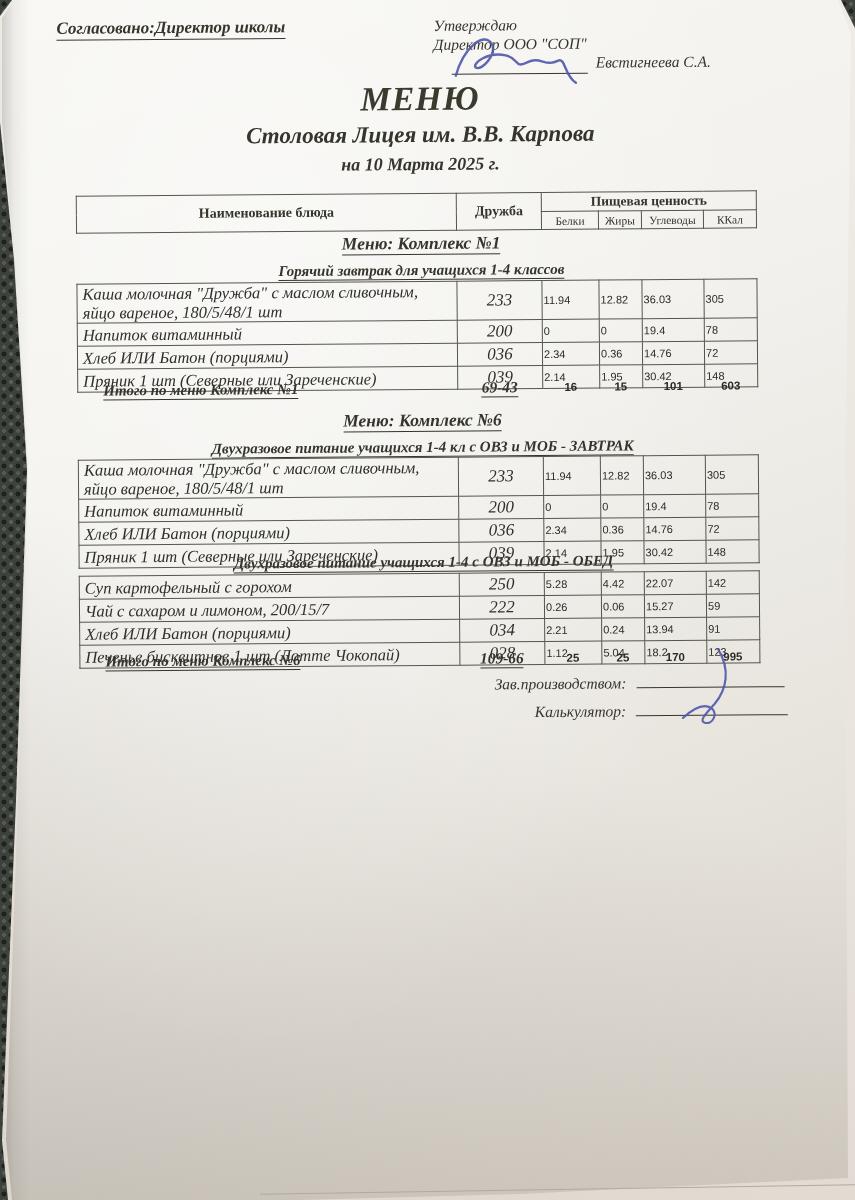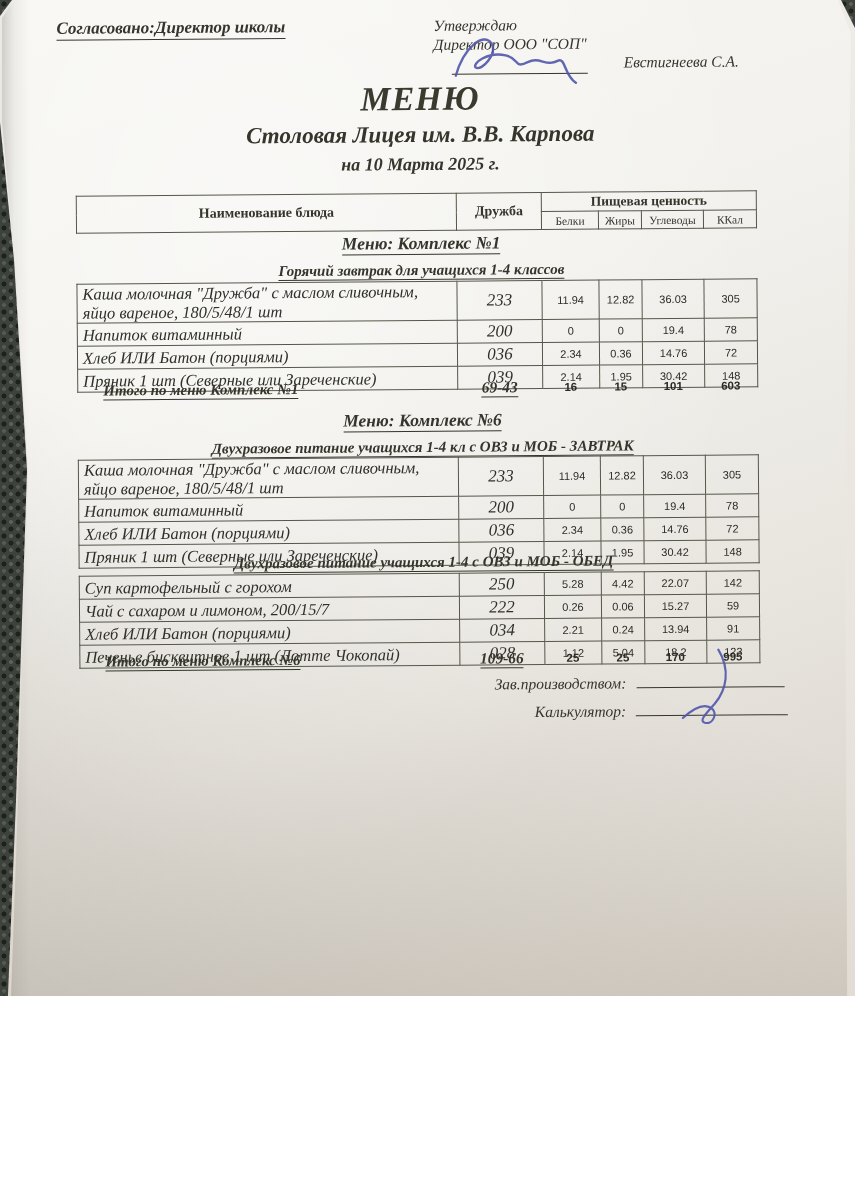--- a/index.html
+++ b/index.html
@@ -1,16 +1,16 @@
 <!DOCTYPE html>
 <html><head>
 <meta charset="utf-8">
 <style>
   html,body{margin:0;padding:0;}
-  .scene{position:relative;width:855px;height:996px;overflow:hidden;
+  .scene{position:relative;width:855px;height:1200px;overflow:hidden;
     background-color:#3d423c;
     background-image:
       radial-gradient(circle at 4px 4px, #1e221c 2.3px, transparent 2.8px),
       radial-gradient(circle at 11px 11px, #20241e 2.3px, transparent 2.8px),
       radial-gradient(circle at 11px 4px, #5b6157 1.7px, transparent 2.2px),
       radial-gradient(circle at 4px 11px, #555b51 1.7px, transparent 2.2px);
     background-size:14px 14px;
     font-family:"Liberation Serif","DejaVu Serif",serif;}
   .stack{position:absolute;inset:0;
     background:linear-gradient(195deg,#efebe5 0%,#e9e4de 55%,#ddd6cd 100%);
@@ -23,37 +23,37 @@
                radial-gradient(ellipse at 30% 22%,rgba(255,255,255,.45),transparent 60%),
                linear-gradient(205deg,transparent 55%,rgba(120,108,92,.14) 82%,rgba(112,102,88,.24) 100%);
     pointer-events:none;}
   .edge-line{position:absolute;left:260px;top:1189px;width:600px;height:1px;background:#b3aa9d;transform:rotate(-0.9deg);}
   .content{position:absolute;left:0;top:0;width:855px;transform:rotate(-0.45deg);transform-origin:420px 100px;color:#35352c;}
 
   .appr-left{position:absolute;left:57px;top:16px;font-size:17px;font-weight:bold;font-style:italic;
     border-bottom:1.6px solid #35352c;padding-bottom:1px;}
   .appr-right{position:absolute;left:434px;top:16px;font-style:italic;font-size:15.5px;line-height:19px;}
   .sig-line-top{position:absolute;left:452px;top:74px;width:136px;height:1.4px;background:#35352c;}
-  .appr-name{position:absolute;left:624px;top:55px;font-style:italic;font-size:15.5px;}
+  .appr-name{position:absolute;left:596px;top:55px;font-style:italic;font-size:15.5px;}
   .sig-top{position:absolute;left:448px;top:26px;}
 
   .title-wrap{position:absolute;left:75px;width:690px;text-align:center;}
   .t-main{top:80px;font-size:34px;font-weight:bold;font-style:italic;letter-spacing:1px;color:#3a3a2e;}
   .t-sub{top:122px;font-size:23px;font-weight:bold;font-style:italic;}
   .t-date{top:154px;font-size:18px;font-weight:bold;font-style:italic;}
 
   table{border-collapse:collapse;table-layout:fixed;}
   .menu-table{position:absolute;left:75px;width:680px;}
   .menu-table td{border:1.4px solid #56564a;overflow:hidden;}
   .hdr-main{font-weight:bold;font-size:14px;text-align:center;vertical-align:middle;}
   .hdr-sub{font-size:11.5px;text-align:center;padding:1px 0;}
   .hdr-table td{height:15px;}
   .name-cell{font-style:italic;font-size:16.5px;line-height:19px;padding:0 5px;color:#30302a;}
   .out-cell{font-style:italic;font-size:17px;text-align:center;color:#30302a;}
-  .num-cell{font-family:"Liberation Sans","DejaVu Sans",sans-serif;font-size:11px;text-align:center;color:#2c2c26;}
+  .num-cell{font-family:"Liberation Sans","DejaVu Sans",sans-serif;font-size:11px;color:#2c2c26;}
 
   .sec-title{position:absolute;left:75px;width:690px;text-align:center;font-weight:bold;font-style:italic;}
   .sec-title span{border-bottom:1.6px solid #35352c;padding-bottom:1px;}
   .s-big{font-size:17.5px;}
   .s-small{font-size:15px;}
 
   .totals{position:absolute;left:75px;width:680px;display:grid;
     grid-template-columns:380px 85px 57px 43px 62px 53px;align-items:center;}
   .tot-label{font-weight:bold;font-style:italic;font-size:15px;padding-left:26px;}
   .tot-label span,.tot-out span{border-bottom:1.5px solid #35352c;padding-bottom:1px;}

